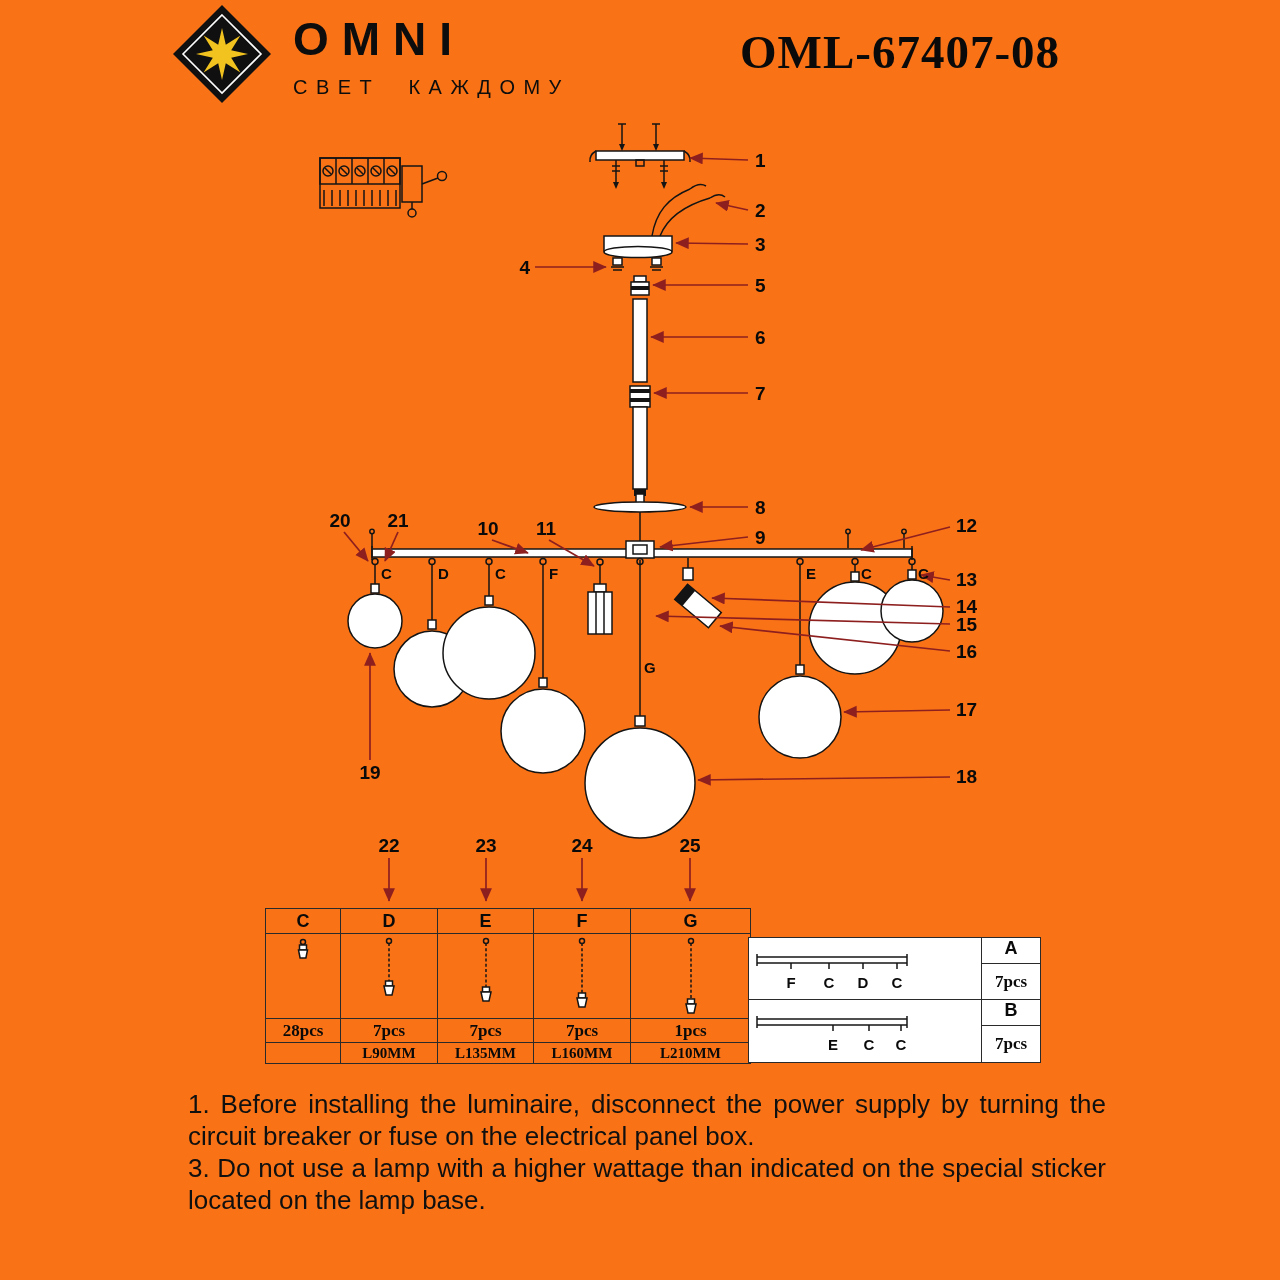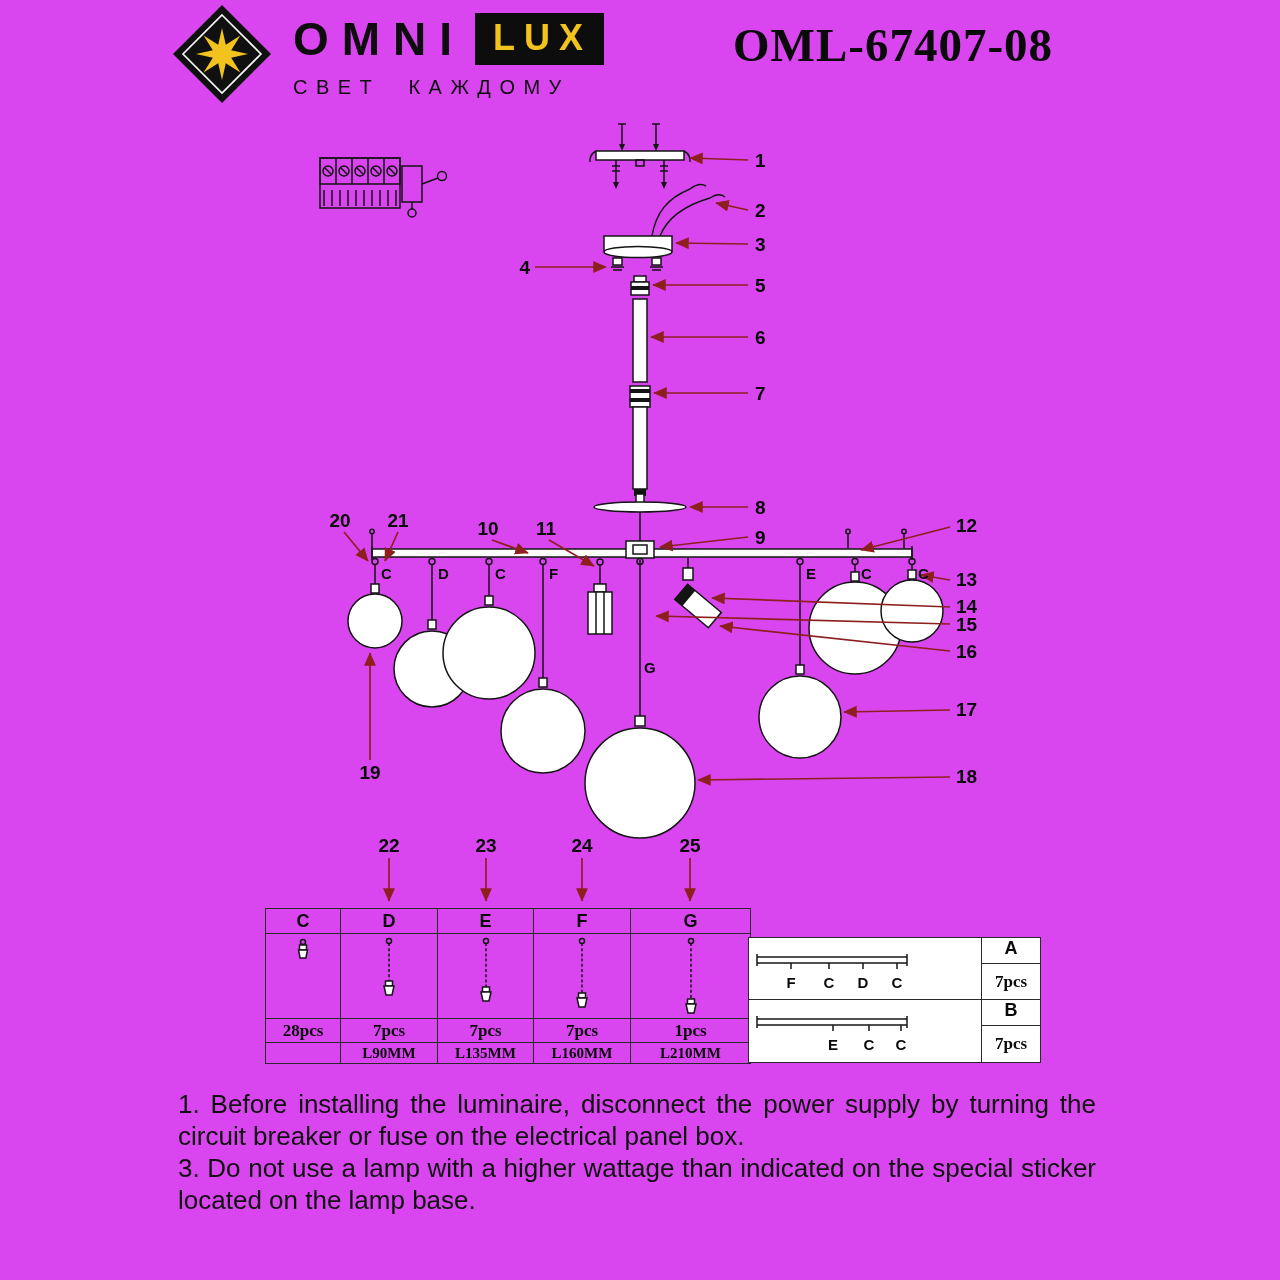--- a/index.html
+++ b/index.html
@@ -1,28 +1,28 @@
 <!DOCTYPE html>
 <html><head>
 <meta charset="utf-8">
 <style>
   html,body{margin:0;padding:0;}
   body{width:1280px;height:1280px;background:#ffffff;position:relative;overflow:hidden;
        font-family:"Liberation Sans",sans-serif;color:#0a0a0a;}
-  .page{position:absolute;inset:0;background:#d946ef;}
+  .page{position:absolute;inset:0;background:#f97316;}
 
   
   .logo-diamond{position:absolute;left:170px;top:4px;width:104px;height:100px;}
   .logo-text{position:absolute;left:293px;top:12px;}
   .logo-row{display:flex;align-items:center;}
   .logo-omni{font-weight:bold;font-size:46px;letter-spacing:13px;color:#0d0d0d;}
   .logo-lux{display:inline-block;margin-left:10px;background:#0d0d0d;color:#f2c21e;
             font-weight:bold;font-size:36px;letter-spacing:9px;padding:4px 12px 6px 18px;}
   .logo-sub{margin-top:10px;font-size:20px;letter-spacing:8.5px;word-spacing:14px;color:#0d0d0d;font-weight:500;}
-  .model{position:absolute;left:733px;top:18px;margin:0;font-family:"Liberation Serif",serif;
+  .model{position:absolute;left:733px;top:18px;margin:7px;font-family:"Liberation Serif",serif;
          font-size:47px;font-weight:bold;letter-spacing:1px;color:#0a0a0a;}
 
   
   .diagram{position:absolute;left:0;top:100px;width:1280px;height:745px;}
   .pointers{position:absolute;left:0;top:828px;width:1280px;height:84px;}
   .sk{stroke:#141414;fill:none;stroke-width:1.5;}
   .skf{stroke:#141414;fill:#ffffff;stroke-width:1.5;}
   .dk{fill:#141414;stroke:none;}
   .chain{stroke:#141414;stroke-width:1.5;stroke-dasharray:3 2.2;fill:none;}
   .lead{stroke:#8e1f1f;fill:none;stroke-width:1.7;}
@@ -46,38 +46,37 @@
   .asm-bar svg{position:absolute;left:0;top:12px;}
   .asm-letters{position:absolute;left:0;top:36px;width:100%;height:20px;}
   .asm-letters span{position:absolute;transform:translateX(-50%);font:bold 15px "Liberation Sans",sans-serif;}
   .asm-side{width:59px;display:flex;flex-direction:column;box-sizing:border-box;}
   .asm-label{height:27px;line-height:27px;border:1.6px solid #2a2a2a;border-left:none;box-sizing:border-box;
              text-align:center;font:bold 18px "Liberation Sans",sans-serif;background:#fff;}
   .asm-qty{flex:1;border:1.6px solid #2a2a2a;border-left:none;border-top:none;box-sizing:border-box;
            text-align:center;font:bold 17px "Liberation Serif",serif;display:flex;align-items:center;justify-content:center;background:#fff;}
 
   
-  .instructions{position:absolute;left:178px;top:1088px;width:918px;}
+  .instructions{position:absolute;left:188px;top:1088px;width:918px;}
   .instructions p{margin:0;font-size:26px;line-height:32px;text-align:justify;color:#101010;}
 </style>
 </head>
 <body>
 
 <div class="page">
 
   <svg class="logo-diamond" viewBox="0 0 100 100">
     <path d="M50,1 L99,50 L50,99 L1,50 Z" fill="#101010"></path>
     <path d="M50,11 L89,50 L50,89 L11,50 Z" fill="none" stroke="#ffffff" stroke-width="1.6"></path>
     <path fill="#f2c21e" d="M76,50 L59.2,46.2 L68.4,31.6 L53.8,40.8 L50,24 L46.2,40.8 L31.6,31.6 L40.8,46.2 L24,50 L40.8,53.8 L31.6,68.4 L46.2,59.2 L50,76 L53.8,59.2 L68.4,68.4 L59.2,53.8 Z"></path>
   </svg>
 
   <div class="logo-text">
     <div class="logo-row">
       <span class="logo-omni">OMNI</span>
-      <span class="logo-lux">LUX</span>
     </div>
     <div class="logo-sub">СВЕТ КАЖДОМУ</div>
   </div>
 
   <h1 class="model">OML-67407-08</h1>
 
   <svg class="diagram" viewBox="0 100 1280 745">
     <defs>
       <marker id="arrR" markerWidth="9" markerHeight="8" refX="7.5" refY="3.5" orient="auto">
         <path d="M0,0 L8,3.5 L0,7 Z" fill="#8e1f1f"></path>

